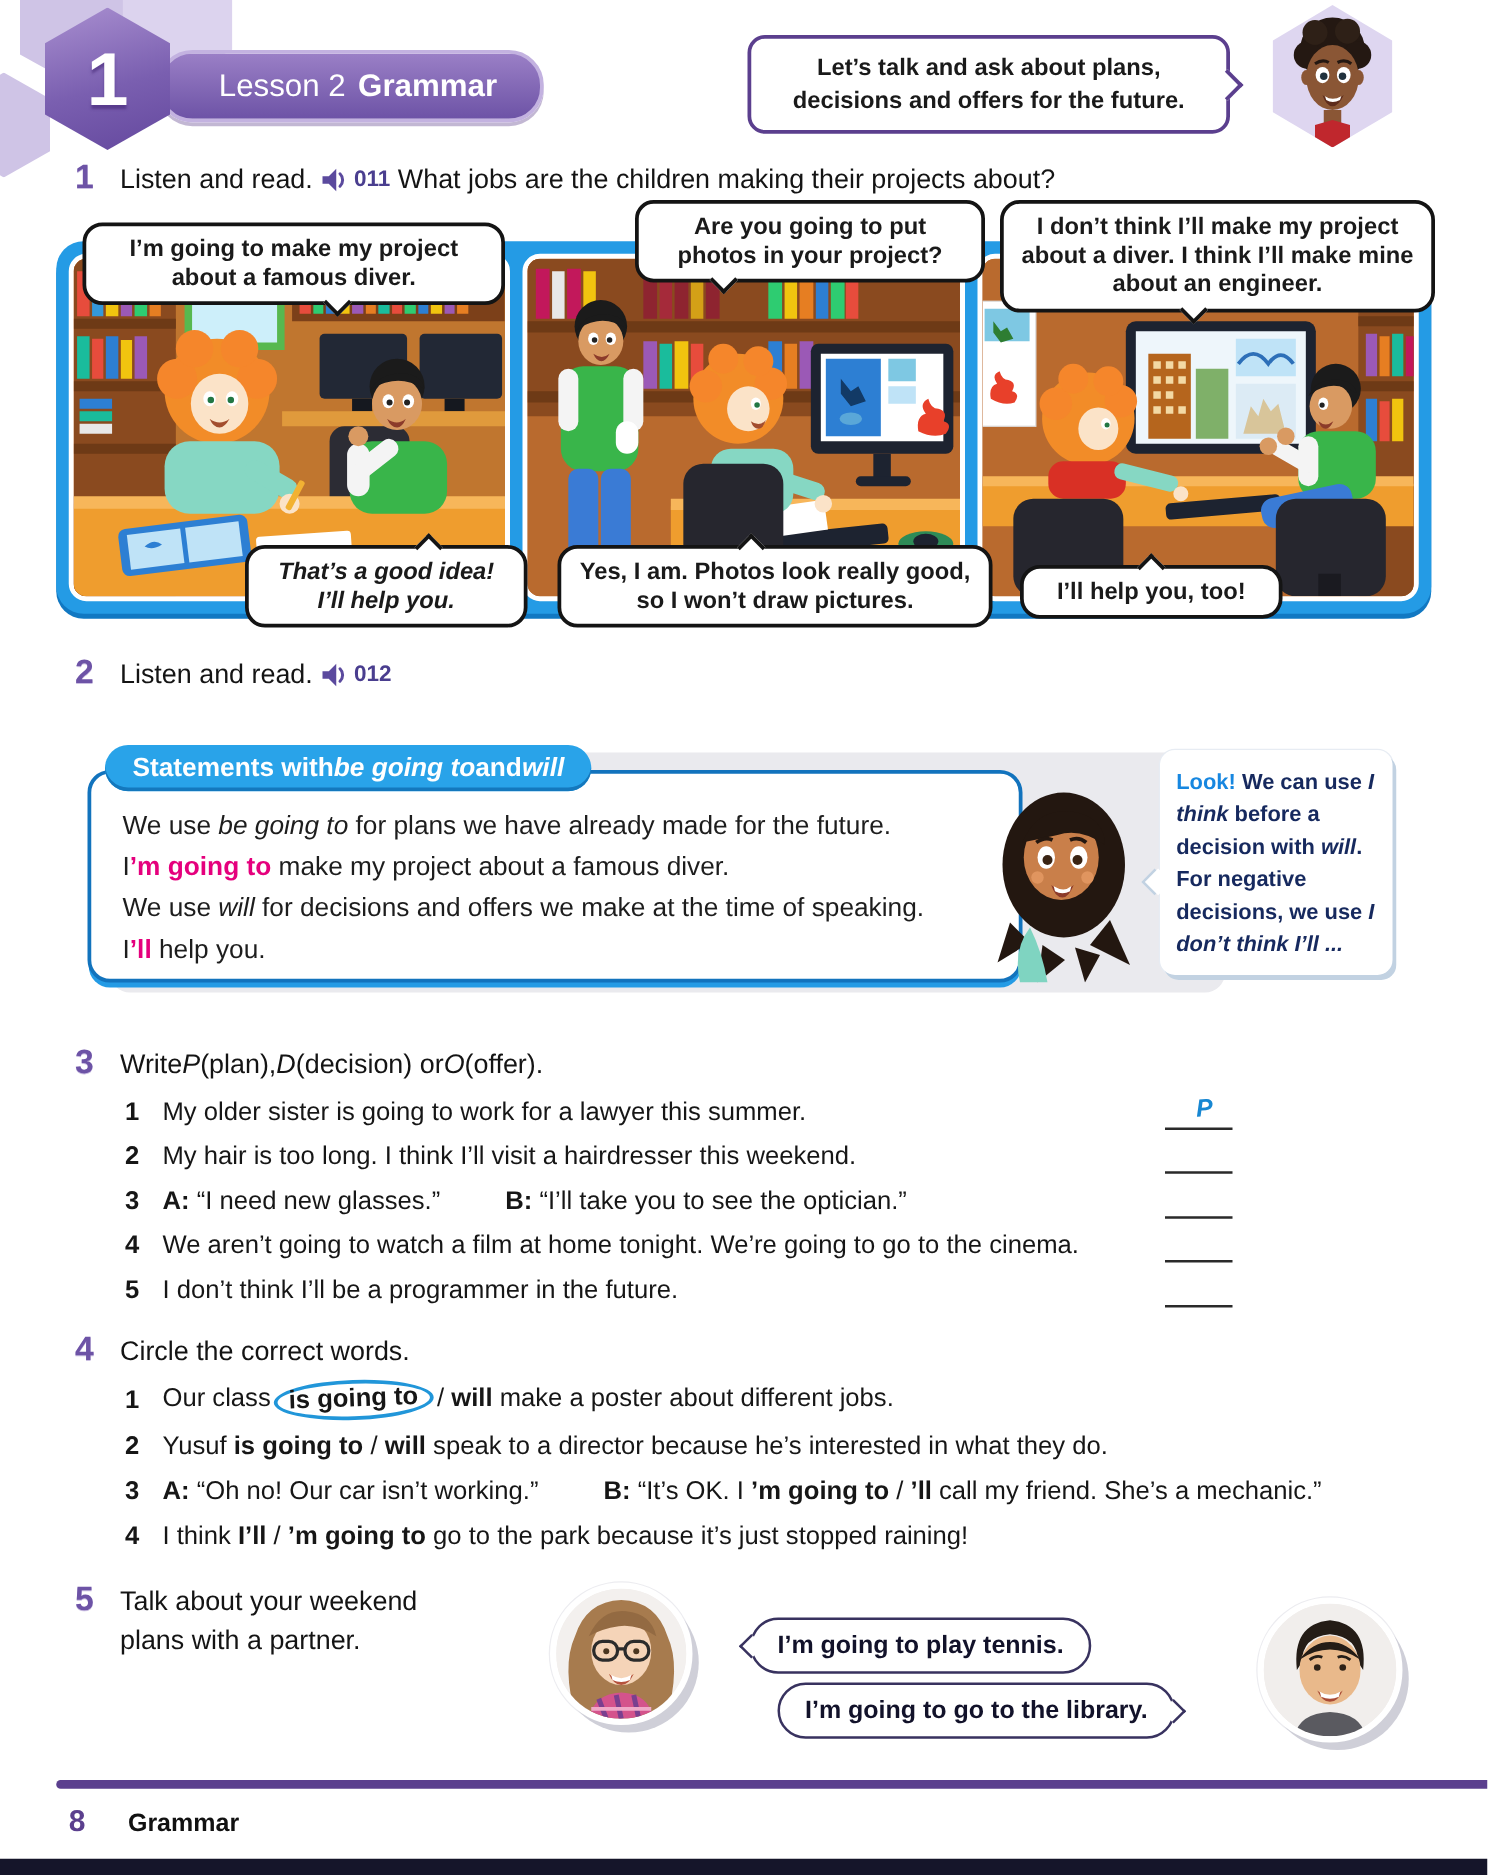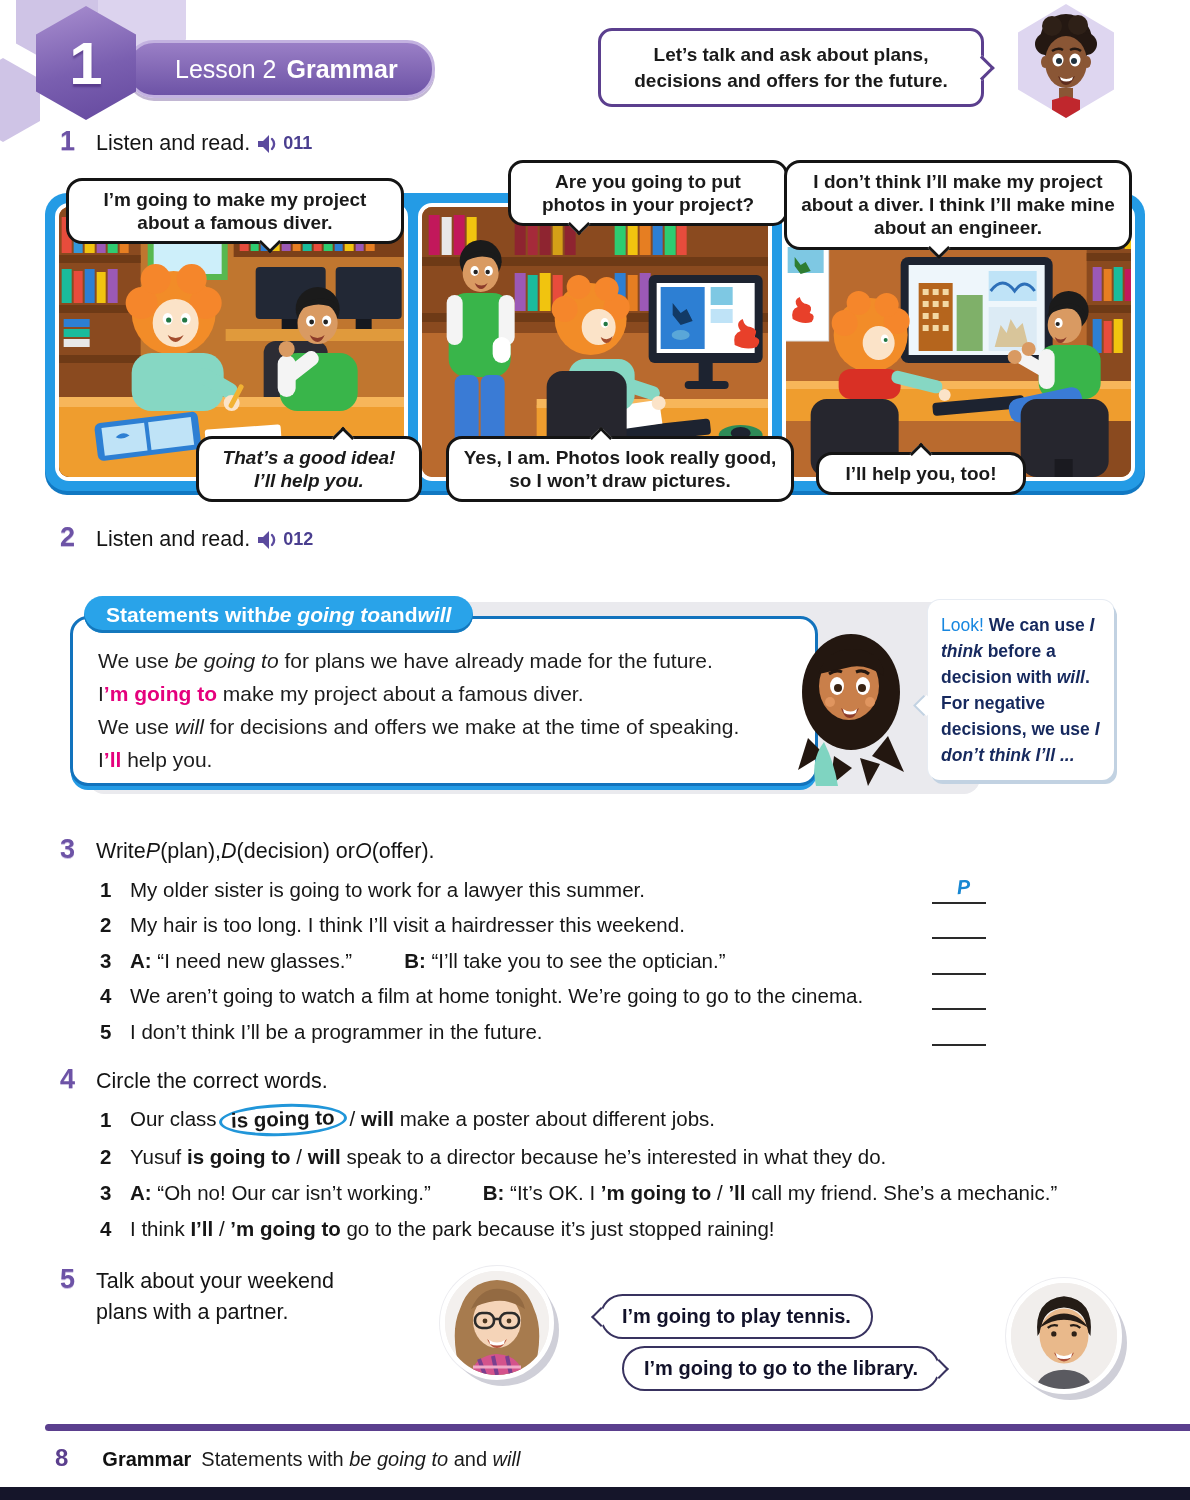--- a/index.html
+++ b/index.html
@@ -65,21 +65,21 @@
   .ex-row{display:flex;align-items:center;position:relative;font-size:20.5px;color:#161616;height:35.5px;}
   .ex4 .ex-row{height:36.4px;}
   .row-num{width:30px;font-weight:700;flex:0 0 30px;}
   .ans{position:absolute;right:0;bottom:4px;width:54px;border-bottom:2.5px solid #2a2a2a;}
   .ans-val{position:absolute;right:16px;bottom:9px;color:#1787d2;font-weight:700;font-size:20px;
            transform:rotate(-3deg);font-style:italic;}
 
   .seg-i{font-style:italic;}
   .seg-b{font-weight:700;}
   .seg-pink{color:#e5007d;font-weight:800;}
-  .seg-blue{color:#1787e0;font-weight:400;}
+  .seg-blue{color:#1787e0;font-weight:700;}
   .seg-sp{display:inline-block;width:52px;}
   .seg-circled{font-weight:700;display:inline-block;border:3px solid #2196d9;border-radius:50%;
                padding:0 9px 2px 9px;margin:0 -3px;transform:rotate(-2deg);}
 
   
   .photo{border-radius:50%;border:5px solid #fff;box-shadow:6px 7px 0 -1px #cfcfd8,0 0 0 1px #ececf0;
          overflow:hidden;background:#f1eeec;z-index:2;}
   .photo svg{display:block;width:100%;height:100%;}
   .ex5-bubble{position:absolute;background:#fff;border:2.5px solid #38325f;border-radius:24px;
               padding:9px 20px;font-size:20px;font-weight:600;color:#12122a;z-index:3;}
@@ -142,20 +142,21 @@
   <span class="ex-num">1</span>
   <span class="ex-instr">
     <span>Listen and read.</span>
     <span class="audio">
       <svg width="24" height="20" viewBox="0 0 24 20">
         <path d="M2 7 h5 l6 -6 v18 l-6 -6 H2 Z" fill="#5b4a9e"></path>
         <path d="M16 5 a7 7 0 0 1 0 10" stroke="#5b4a9e" stroke-width="2.4" fill="none" stroke-linecap="round"></path>
       </svg>
       <span class="track">011</span>
     </span>
+    <span>What jobs are the children making their projects about?</span>
   </span>
 </div>
 
 <div class="abs strip">
   <div class="panel">
     <svg viewBox="0 0 352 270" preserveAspectRatio="xMidYMid slice">
       <rect width="352" height="270" fill="#c0762f"></rect>
       <rect x="0" y="0" width="85" height="270" fill="#8a4a1f"></rect>
       <g>
         <rect x="6" y="10" width="10" height="36" fill="#e74c3c"></rect>
@@ -412,21 +413,21 @@
 </div>
 
 <div class="abs comic-bubble" style="left:66px;top:178px;width:308px;">
   <span>I’m going to make my project about a famous diver.</span>
   <span class="t-down" style="left:58%;"></span>
 </div>
 <div class="abs comic-bubble" style="left:508px;top:160px;width:250px;border-radius:15px;">
   <span>Are you going to put photos in your project?</span>
   <span class="t-down" style="left:22%;"></span>
 </div>
-<div class="abs comic-bubble" style="left:784px;top:160px;width:348px;box-sizing:border-box;">
+<div class="abs comic-bubble" style="left:800px;top:160px;width:348px;box-sizing:border-box;">
   <span>I don’t think I’ll make my project about a diver. I think I’ll make mine about an engineer.</span>
   <span class="t-down" style="left:42%;"></span>
 </div>
 <div class="abs comic-bubble" style="left:196px;top:436px;width:196px;font-style:italic;">
   <span>That’s a good idea! I’ll help you.</span>
   <span class="t-up" style="left:62%;"></span>
 </div>
 <div class="abs comic-bubble" style="left:446px;top:436px;width:318px;">
   <span>Yes, I am. Photos look really good, so I won’t draw pictures.</span>
   <span class="t-up" style="left:42%;"></span>
@@ -604,15 +605,14 @@
     <path d="M42 68 q10 9 20 0 q-4 9 -10 9 q-6 0 -10 -9Z" fill="#a84a35"></path>
     <path d="M44 69 q8 5 16 0 l-1 4 q-7 3 -14 0Z" fill="#fff"></path>
     <path d="M24 104 Q28 86 52 85 Q76 86 80 104 Z" fill="#5a5a60"></path>
   </svg>
 </div>
 
 <div class="abs rule"></div>
 <div class="abs footer">
   <span class="pg-num">8</span>
   <span class="foot-label">Grammar</span>
-  <span><span>Statements with </span><span class="seg-i">be going to</span><span> and </span><span class="seg-i">will</span></span>
 </div>
 <div class="abs bottom-bar"></div>
 
 </body></html>

